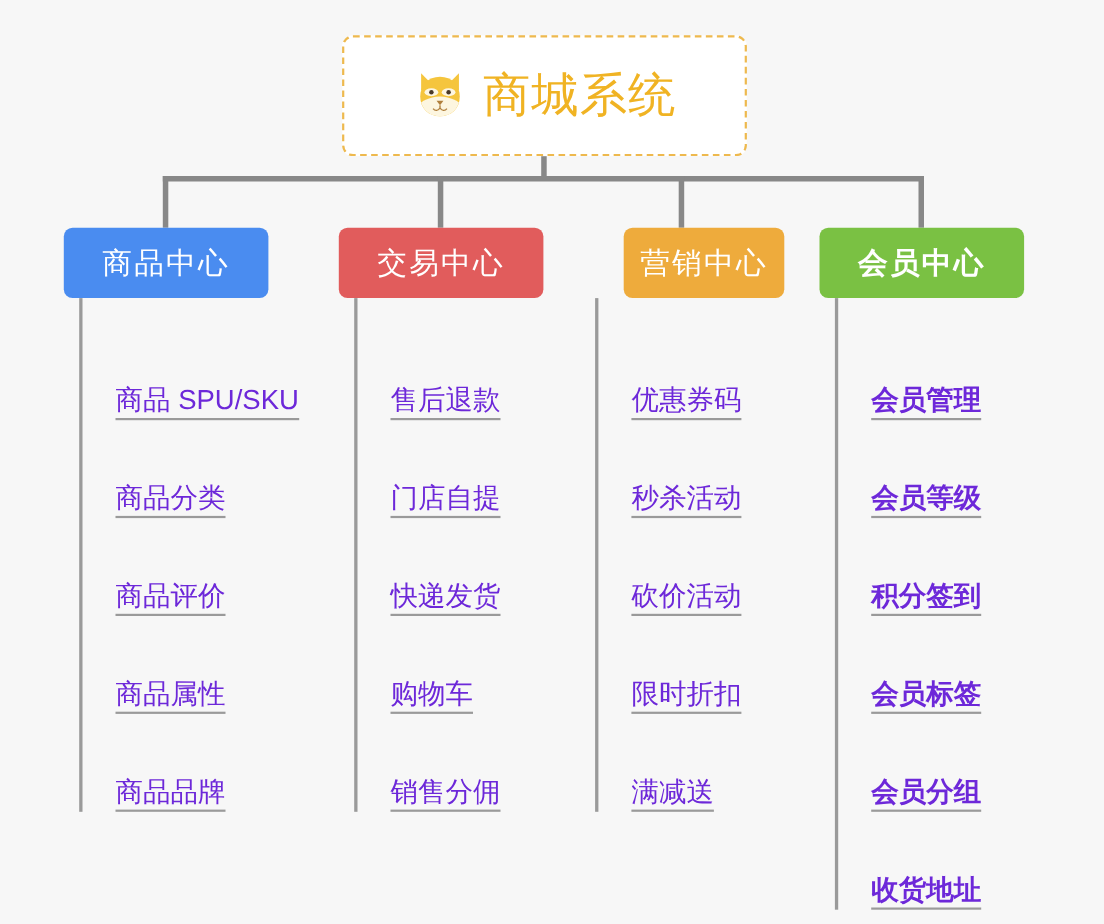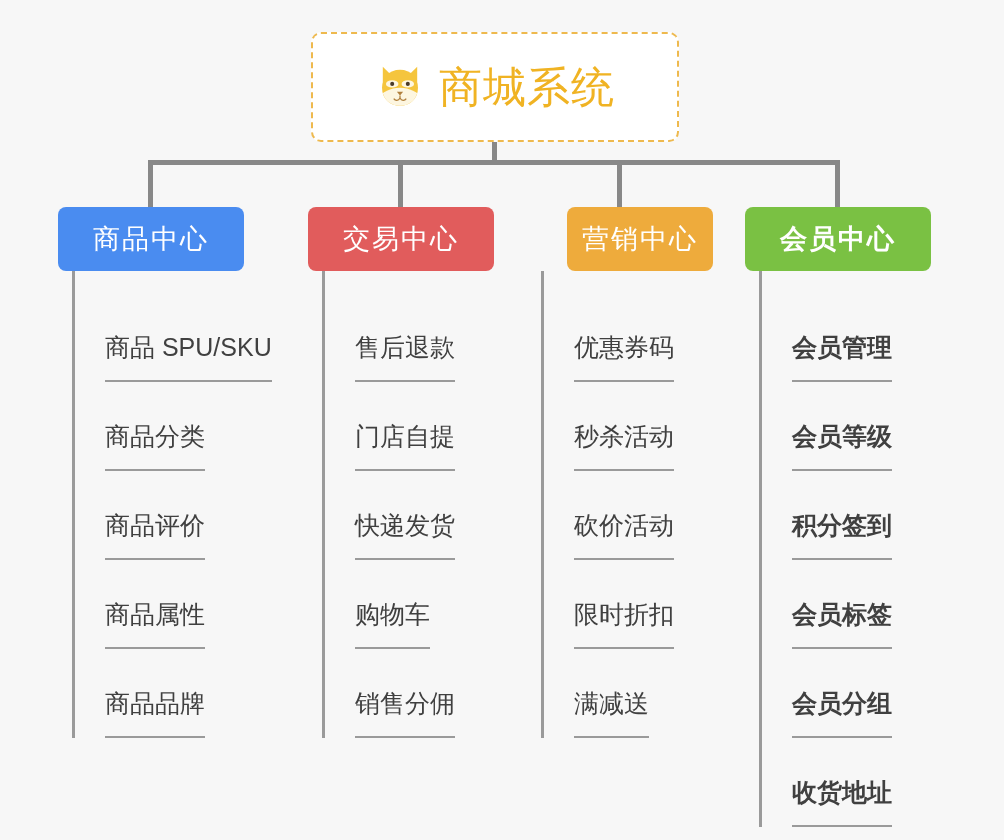--- a/index.html
+++ b/index.html
@@ -100,25 +100,25 @@
   .branch-item {
     position: relative;
     height: 89px;
     box-sizing: border-box;
     display: flex;
     align-items: flex-end;
   }
   .branch-item-label {
     display: inline-block;
     margin-left: 30px;
-    padding-bottom: 18px;
+    padding-bottom: 1px;
     border-bottom: 2px solid #9a9a9a;
     font-size: 25px;
     line-height: 1.15;
-    color: #404040;
+    color: #6d28d9;
     white-space: nowrap;
   }
 </style>
 </head>
 <body style="background: rgb(247, 247, 247);">
 
 <div id="mindmap">
 
   <div class="root-node" style="border-color: rgb(238, 185, 78); background: rgb(255, 255, 255);">
     <svg class="root-icon" viewBox="0 0 64 64">

